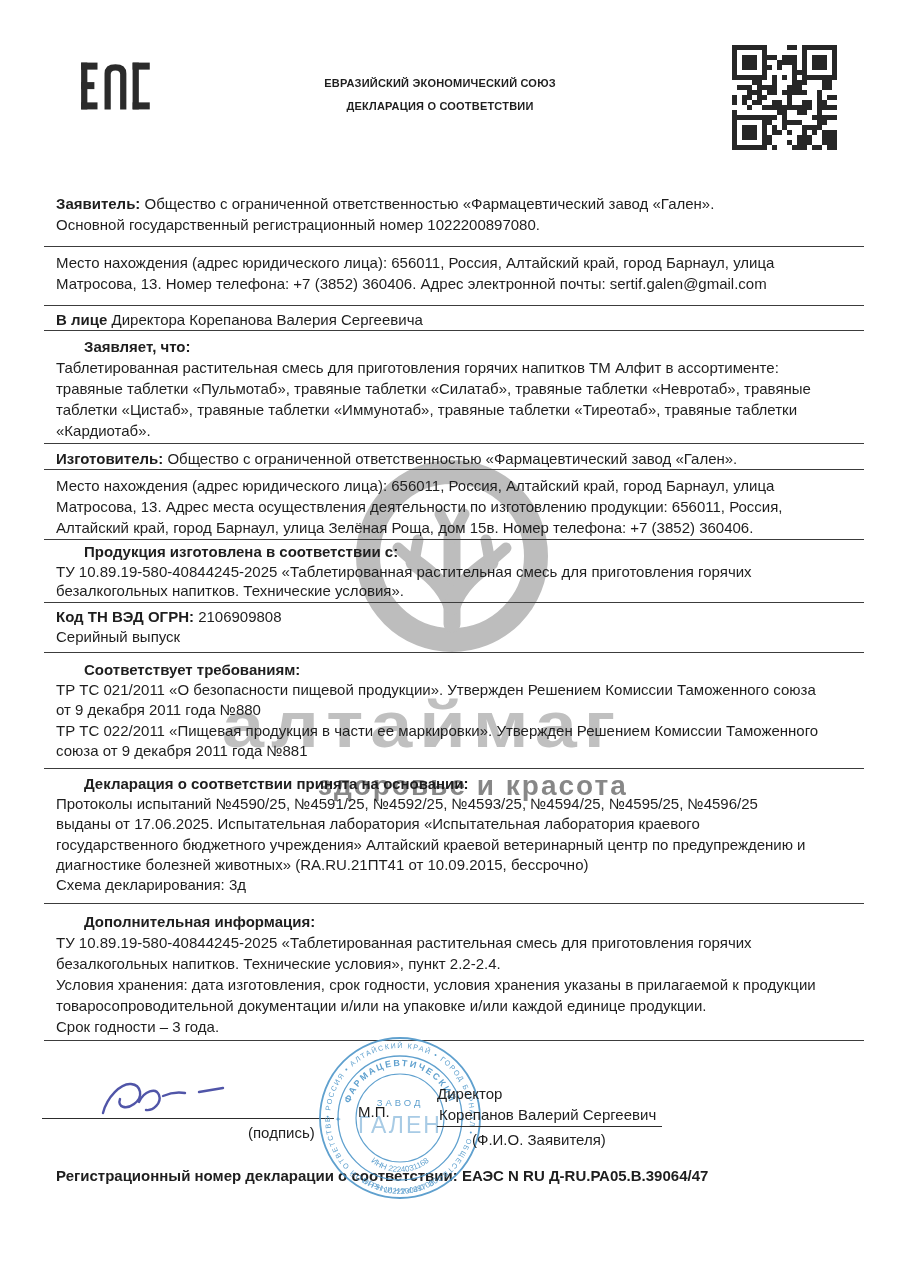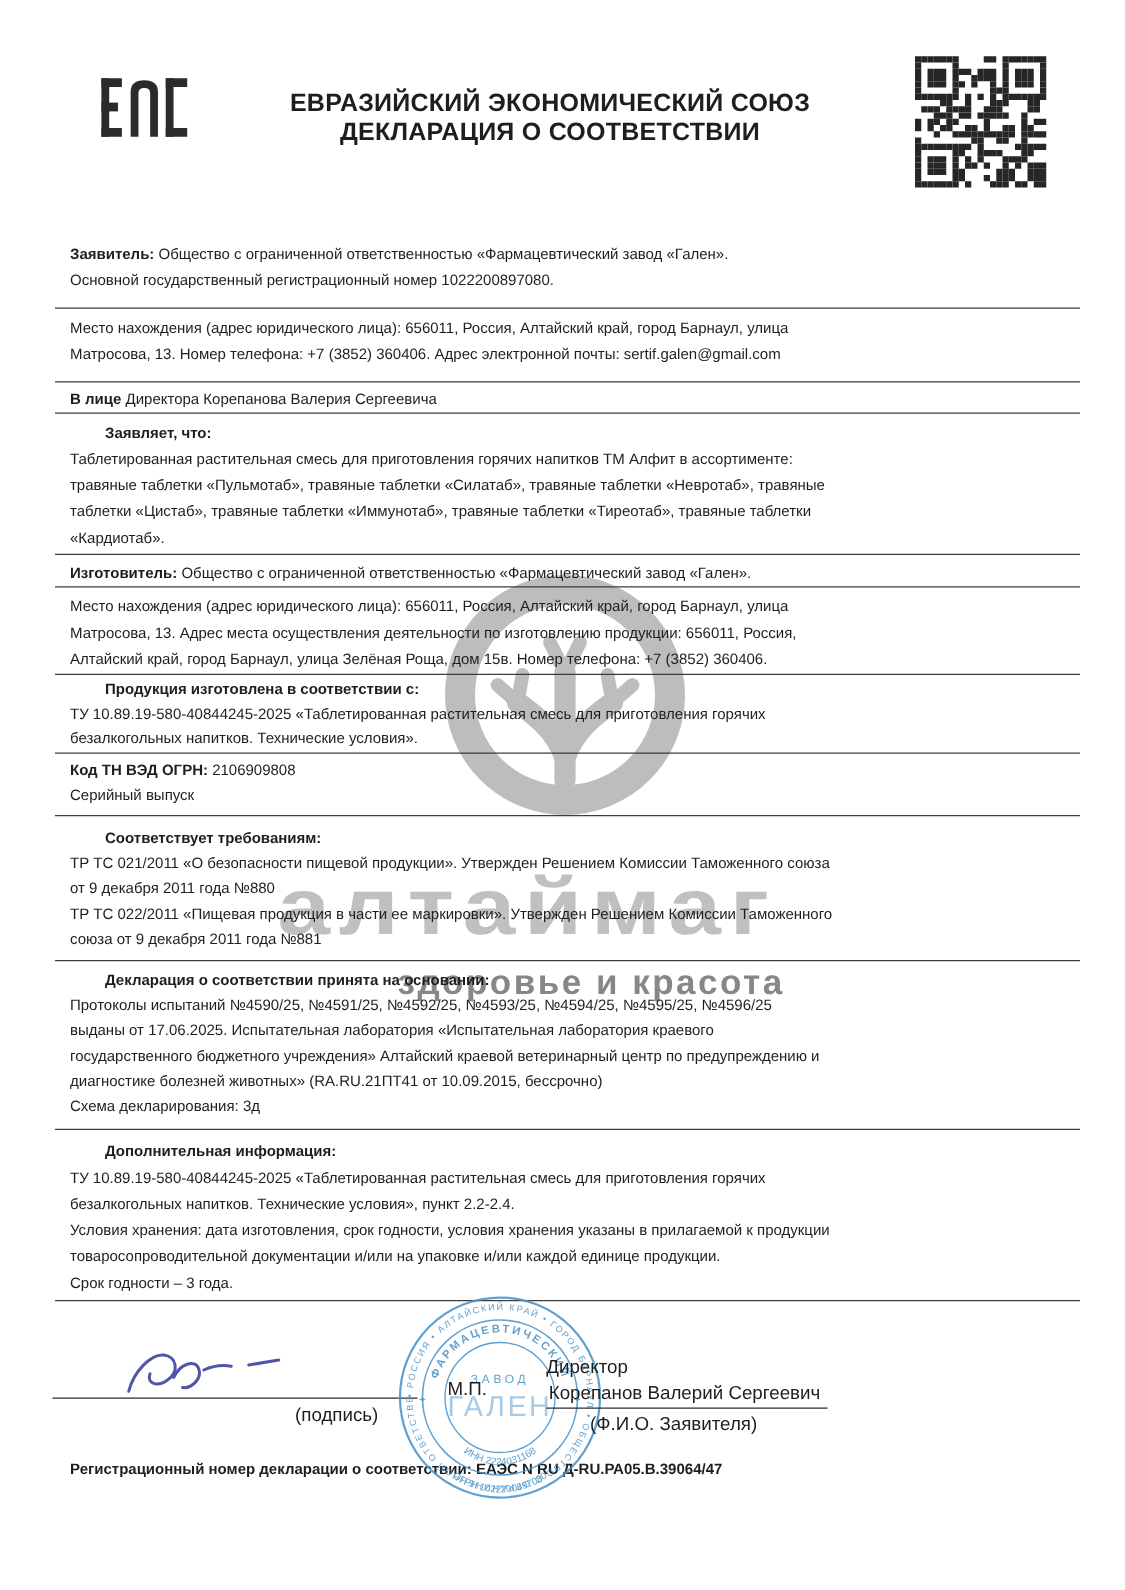--- a/index.html
+++ b/index.html
@@ -6,29 +6,29 @@
   .page{position:relative;width:900px;height:1272px;margin:0 auto;background:#ffffff;
         font-family:"Liberation Sans","DejaVu Sans",sans-serif;color:#1e1e1e;overflow:hidden;}
   
   .wm{position:absolute;z-index:1;pointer-events:none;}
   .wm-brand{left:222px;top:688px;font-size:64px;font-weight:bold;color:#b1b1b1;
             letter-spacing:6px;transform:scaleX(1.18);transform-origin:left center;opacity:.8;}
   .wm-tag{left:318px;top:770px;font-size:28px;font-weight:600;color:#737373;letter-spacing:2px;opacity:.85;}
   
   .layer{position:absolute;inset:0;z-index:2;}
   .rule{position:absolute;left:44px;width:820px;border-top:1.6px solid #3c3c3c;}
-  .sec{position:absolute;left:56px;width:812px;font-size:12px;line-height:21px;white-space:pre-line;}
+  .sec{position:absolute;left:56px;width:812px;font-size:15px;line-height:21px;white-space:pre-line;}
   .sec b{font-weight:bold;}
   .sec.blk b{display:block;margin-left:28px;}
   .sec.tight{line-height:19.5px;}
   .sec.tight2{line-height:20.2px;}
   .sec.allbold{font-weight:bold;}
   
   .title{position:absolute;left:190px;top:72px;width:500px;text-align:center;
-         font-size:20px;font-weight:bold;line-height:23px;letter-spacing:.2px;}
+         font-size:11px;font-weight:bold;line-height:23px;letter-spacing:.2px;}
   .eac{position:absolute;left:78px;top:55px;}
   .qr{position:absolute;left:732px;top:45px;display:grid;grid-template-columns:repeat(21,5px);
       grid-auto-rows:5px;background:#fff;}
   .qr i{display:block;}
   .qr i.on{background:#262626;}
   
   .sig-line{position:absolute;left:42px;top:1118px;width:292px;border-top:1.5px solid #2c2c2c;}
   .cap{position:absolute;font-size:15px;}
   .mp{position:absolute;left:358px;top:1103px;font-size:15px;font-weight:normal;z-index:4;}
   .dir{position:absolute;left:437px;top:1084px;font-size:15px;line-height:20px;z-index:4;}
@@ -578,21 +578,21 @@
     <svg class="sigsvg" width="160" height="50" viewBox="0 0 160 50">
       <g stroke="#5055a8" stroke-width="2.4" fill="none" stroke-linecap="round">
         <path d="M8,38 C12,22 26,8 36,9 c10,1 13,13 3,20 c-8,6 -17,3 -14,-5"></path>
         <path d="M44,27 c5,-11 17,-15 20,-7 c3,8 -6,16 -13,15"></path>
         <path d="M68,21 c9,-4 16,-4 22,-3"></path>
         <path d="M104,17 l24,-4"></path>
       </g>
     </svg>
 
     <div class="sig-line"></div>
-    <div class="cap" style="left:236px;top:1124px">(подпись)</div>
+    <div class="cap" style="left:248px;top:1124px">(подпись)</div>
     <div class="mp">М.П.</div>
 
     <svg class="stampsvg" width="176" height="176" viewBox="0 0 176 176">
       <defs>
         <path id="pOuter" d="M 18,88 A 70,70 0 1 1 158,88 A 70,70 0 1 1 18,88"></path>
         <path id="pTop" d="M 36,88 A 52,52 0 0 1 140,88"></path>
         <path id="pInn" d="M 42,96 A 46,46 0 0 0 134,96"></path>
         <path id="pOgrn" d="M 22,98 A 66,66 0 0 0 154,98"></path>
       </defs>
       <g stroke="#4a94c8" fill="none">

